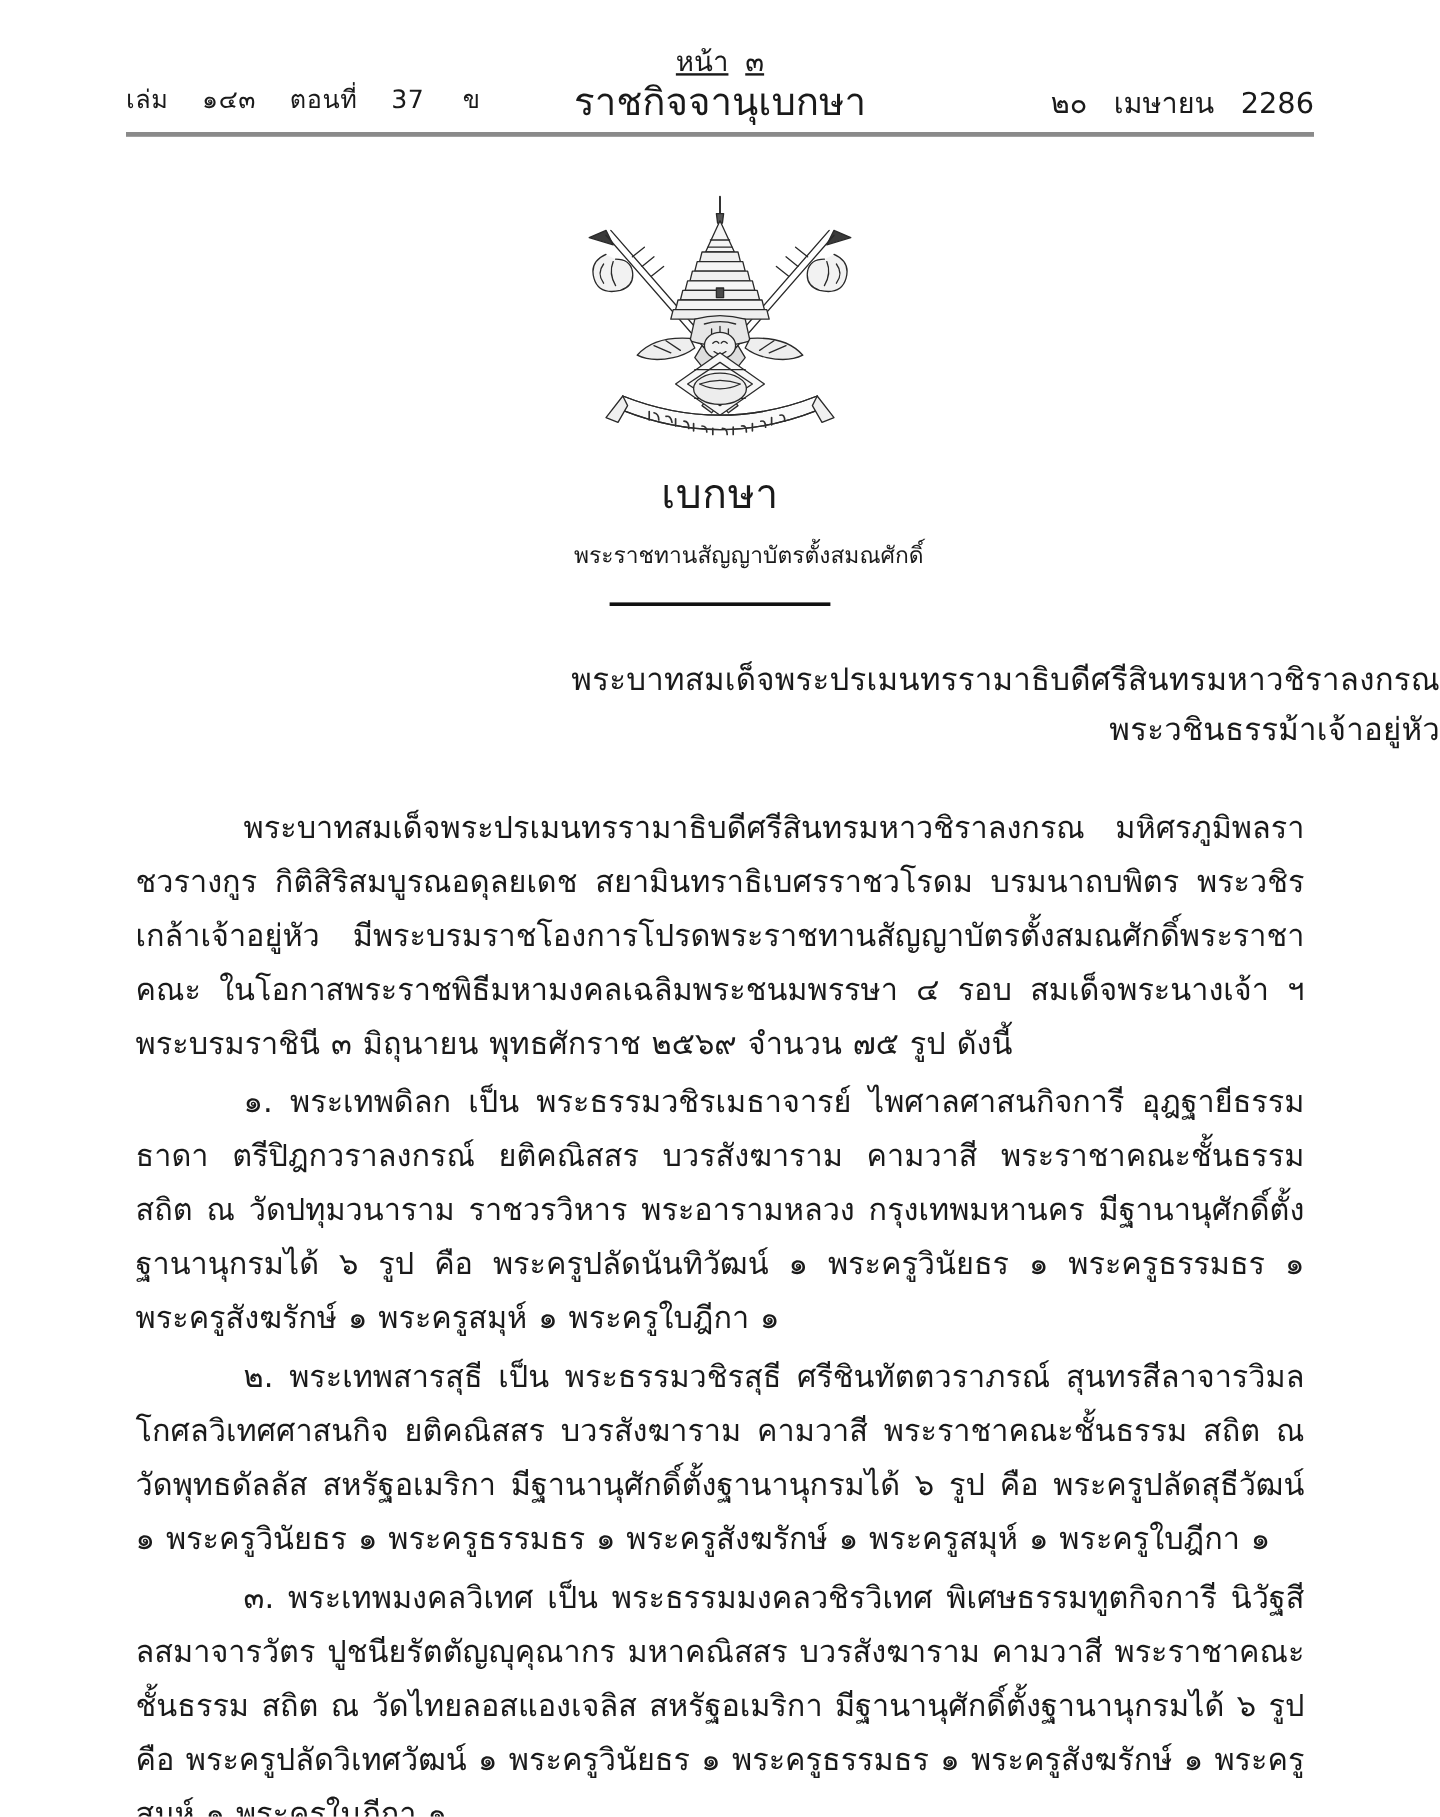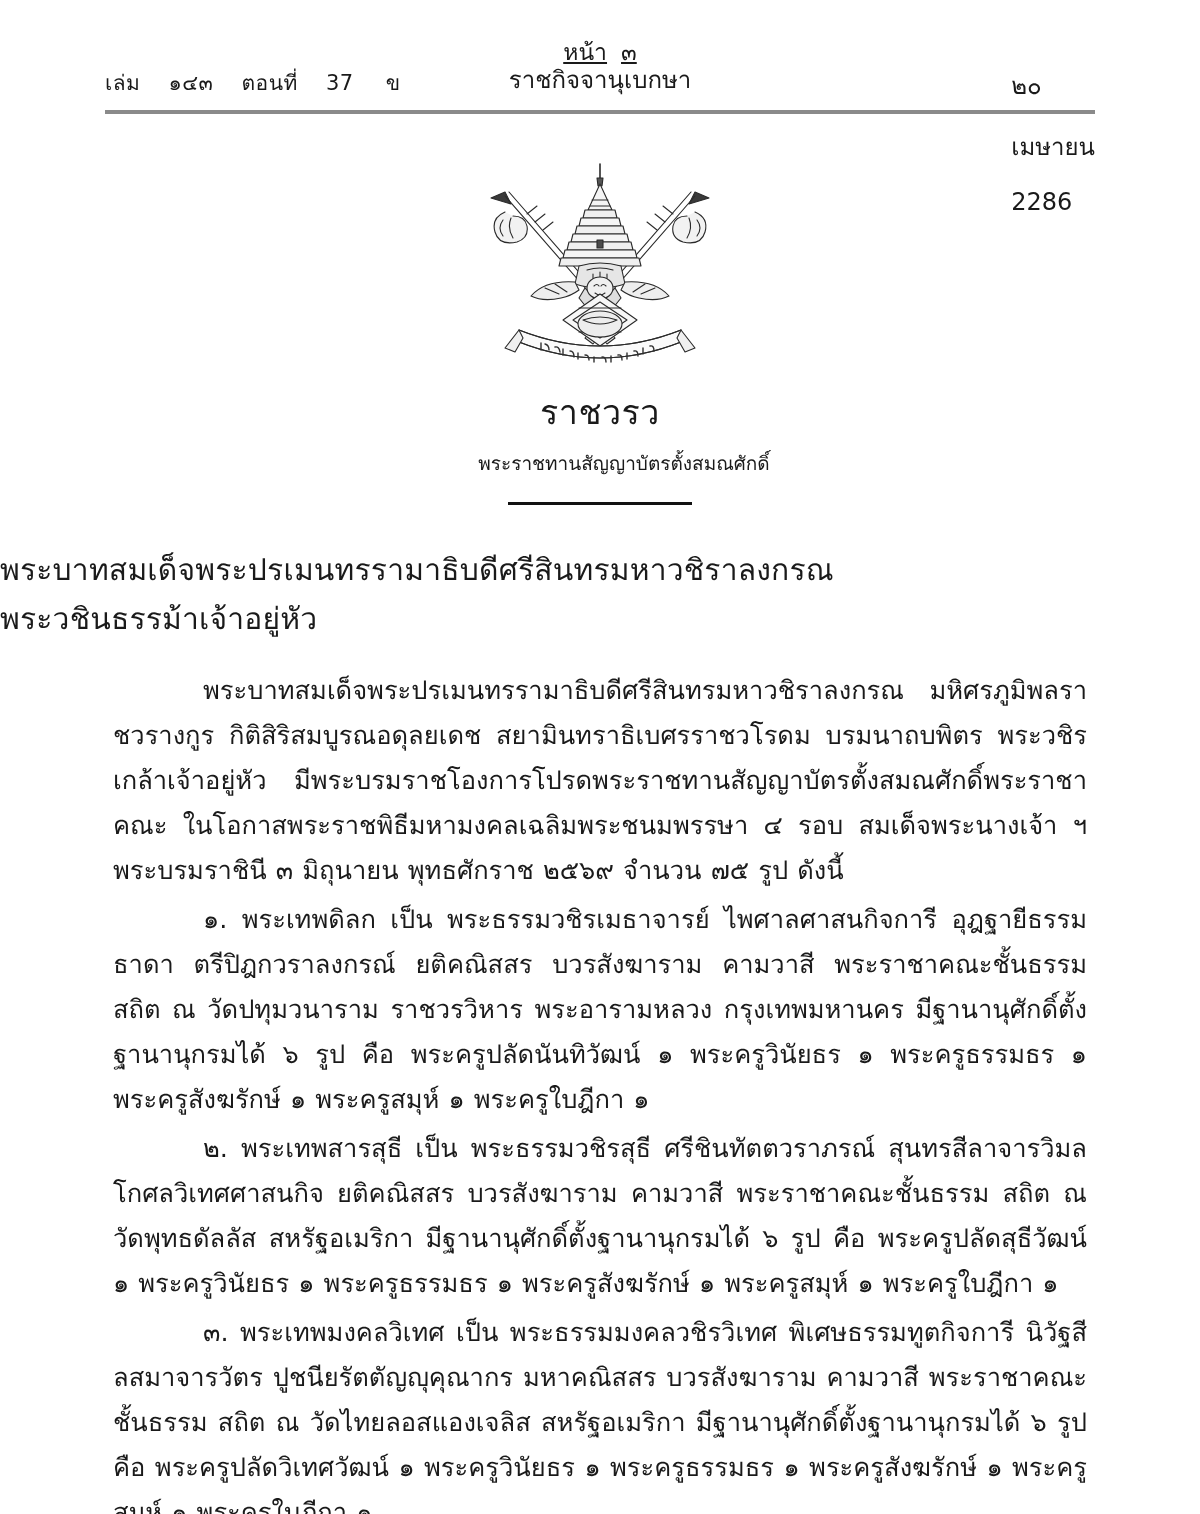--- a/index.html
+++ b/index.html
@@ -55,33 +55,32 @@
     text-align: center;
     line-height: 1.22;
   }
   .mh-center .page-no {
     font-size: 23px;
     white-space: nowrap;
     text-decoration: underline;
   }
   .mh-center .page-no .num { margin-left: 14px; }
   .mh-center .gazette-name {
-    font-size: 24px;
+    font-size: 32px;
     white-space: nowrap;
   }
   .mh-right {
     position: absolute;
     right: 0;
     top: 28px;
     display: flex;
     align-items: baseline;
     gap: 22px;
     font-size: 24px;
     white-space: nowrap;
-    flex-direction: column;
   }
   .rule-main {
     position: absolute;
     left: 105px;
     top: 110px;
     width: 990px;
     height: 4px;
     background: #8a8a8a;
   }
 
@@ -124,22 +123,22 @@
     height: 3px;
     background: #111111;
     margin: 26px auto 0 auto;
   }
 
   .royal-name {
     position: absolute;
     left: 0;
     top: 546px;
     width: 100%;
-    text-align: left;
-    font-size: 30px;
+    text-align: right;
+    font-size: 26px;
     line-height: 1.62;
     letter-spacing: 0.2px;
   }
   .royal-name .line2 { display: block; }
 
   
   .body-text {
     position: absolute;
     left: 113px;
     top: 668px;
@@ -269,21 +268,21 @@
           <path d="M175 184 q4 -1 4 5"></path>
         </g>
 
         <path d="M44 168 L30 186 L40 190 L48 176 Z" fill="#f0f0f0"></path>
         <path d="M206 168 L220 186 L210 190 L202 176 Z" fill="#f0f0f0"></path>
       </g>
     </svg>
   </div>
 
   <div class="announce-block">
-    <div class="announce-title">ราชวรว</div>
+    <div class="announce-title">เบกษา</div>
     <div class="announce-sub">พระราชทานสัญญาบัตรตั้งสมณศักดิ์</div>
     <div class="rule-short"></div>
   </div>
 
   <div class="royal-name">
     <span>พระบาทสมเด็จพระปรเมนทรรามาธิบดีศรีสินทรมหาวชิราลงกรณ</span>
     <span class="line2">พระวชินธรรม้าเจ้าอยู่หัว</span>
   </div>
 
   <div class="body-text">

